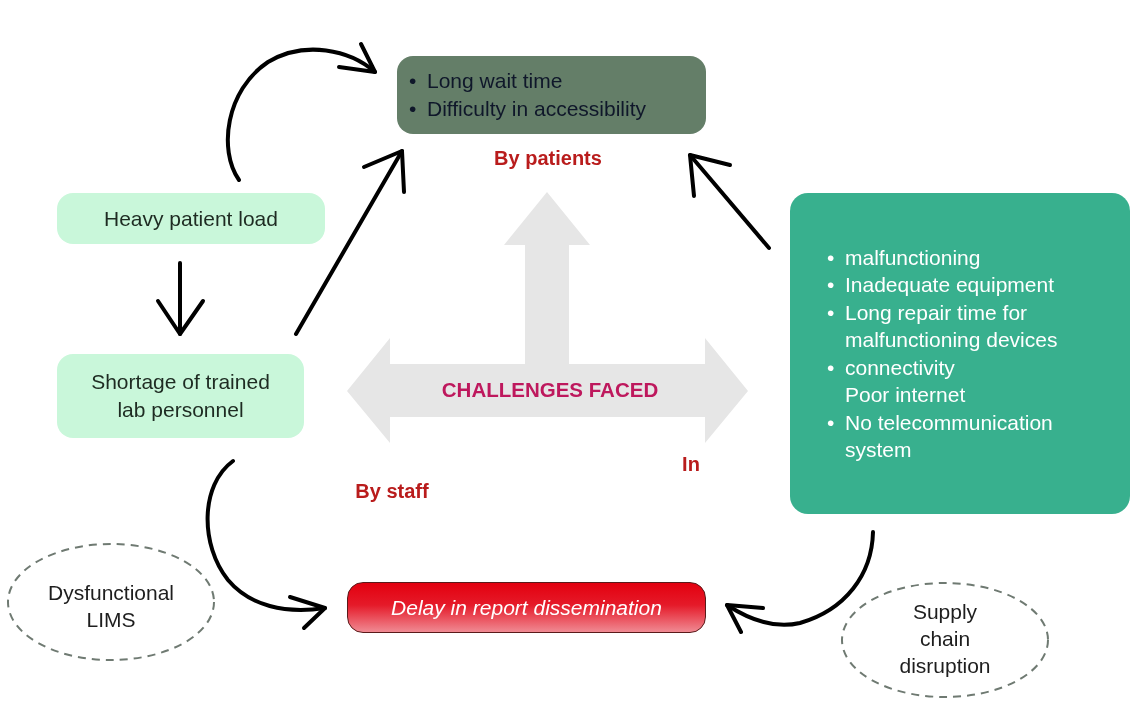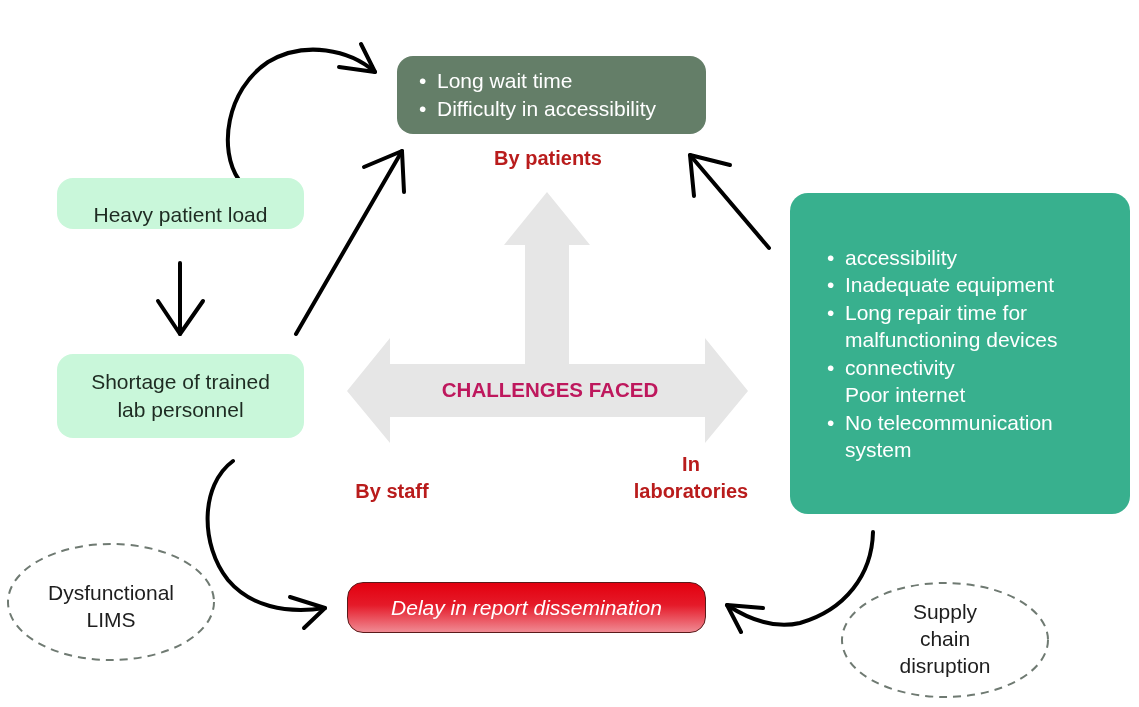--- a/index.html
+++ b/index.html
@@ -1,22 +1,22 @@
 <!DOCTYPE html>
 <html><head>
 <meta charset="utf-8">
 <style>
   html, body { margin: 0; padding: 0; background: #ffffff; }
   body { width: 1139px; height: 707px; position: relative; overflow: hidden;
          font-family: "Liberation Sans", "DejaVu Sans", sans-serif; }
   svg.layer { position: absolute; left: 0; top: 0; }
   .box { position: absolute; box-sizing: border-box; display: flex; align-items: center; justify-content: center; text-align: center; }
-  .patients-box { left: 397px; top: 56px; width: 309px; height: 78px; background: #647e68; border-radius: 16px; color: #ffffff; font-size: 21px; line-height: 28px; justify-content: flex-start; padding-left: 22px; text-align: left; }
+  .patients-box { left: 397px; top: 56px; width: 309px; height: 78px; background: #647e68; border-radius: 16px; color: #0f172a; font-size: 21px; line-height: 28px; justify-content: flex-start; padding-left: 12px; text-align: left; }
   .light-box { background: #c9f7da; color: #1e2b22; border-radius: 16px; font-size: 21px; line-height: 28px; }
-  .heavy-box { left: 57px; top: 178px; width: 247px; height: 51px; align-items: flex-end; }
+  .heavy-box { left: 57px; top: 193px; width: 268px; height: 51px; }
   .shortage-box { left: 57px; top: 354px; width: 247px; height: 84px; }
   .lab-box { left: 790px; top: 193px; width: 340px; height: 321px; background: #38b08e; border-radius: 18px; color: #ffffff; font-size: 21px; line-height: 27.5px; justify-content: flex-start; text-align: left; padding-left: 37px; }
   .delay-box { left: 347px; top: 582px; width: 359px; height: 51px; border-radius: 16px; border: 1px solid #5a1a1a;
                background: linear-gradient(to bottom, #e3000f 0%, #e51a29 45%, #f08a93 100%); color: #ffffff; font-size: 21px; font-style: italic; }
   ul.bullets { list-style: none; margin: 0; padding: 0; }
   ul.bullets li { position: relative; padding-left: 18px; }
   ul.bullets li::before { content: "•"; position: absolute; left: 0; top: 0; }
   .label { position: absolute; font-weight: bold; color: #b91c1c; font-size: 20px; line-height: 27px; text-align: center; }
   .center-label { position: absolute; font-weight: bold; color: #be185d; font-size: 20.5px; left: 400px; width: 300px; top: 378px; text-align: center; }
   .ellipse-text { position: absolute; color: #1e1e1e; font-size: 21px; line-height: 27px; text-align: center; }
@@ -69,27 +69,26 @@
     <div>Shortage of trained</div>
     <div>lab personnel</div>
   </div>
 </div>
 
 <div class="center-label">CHALLENGES FACED</div>
 
 <div class="label" style="left:330px; top:478px; width:124px;">By staff</div>
 <div class="label" style="left:610px; top:451px; width:162px;">
   <div>In</div>
-  <div>laboratories</div>
 </div>
 
 <div class="box lab-box" style="background-color: rgb(56, 176, 142);">
   <ul class="bullets">
     <li>
-      <div>accessibility</div>
+      <div>malfunctioning</div>
     </li>
     <li>
       <div>Inadequate equipment</div>
     </li>
     <li>
       <div>Long repair time for</div>
       <div>malfunctioning devices</div>
     </li>
     <li>
       <div>connectivity</div>

